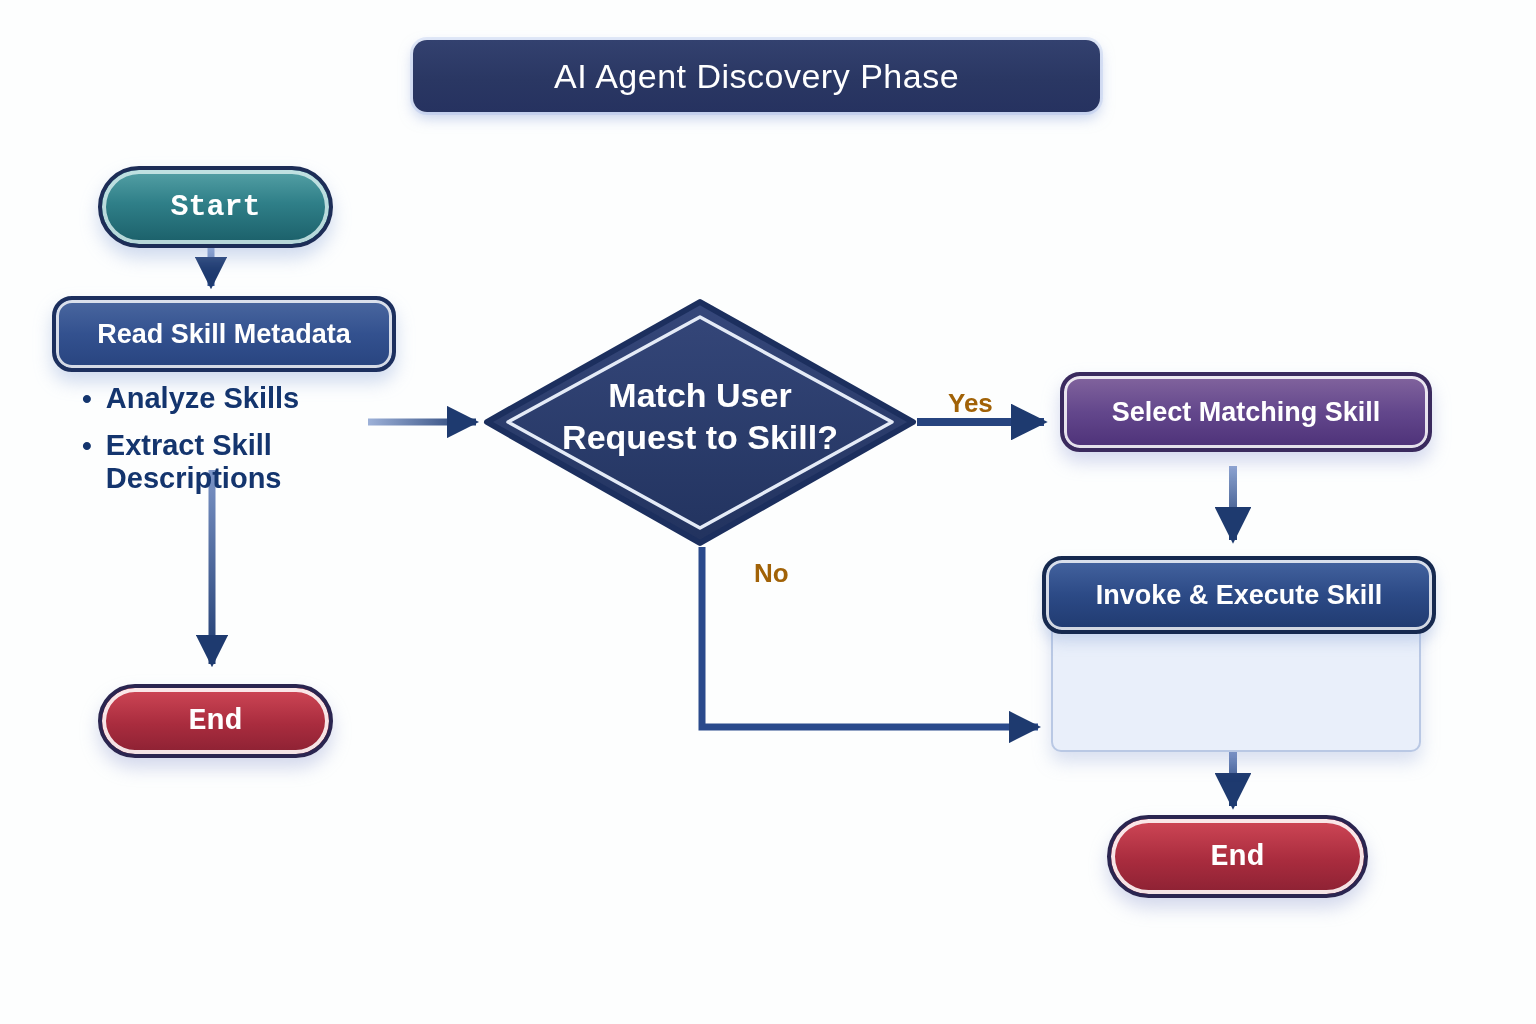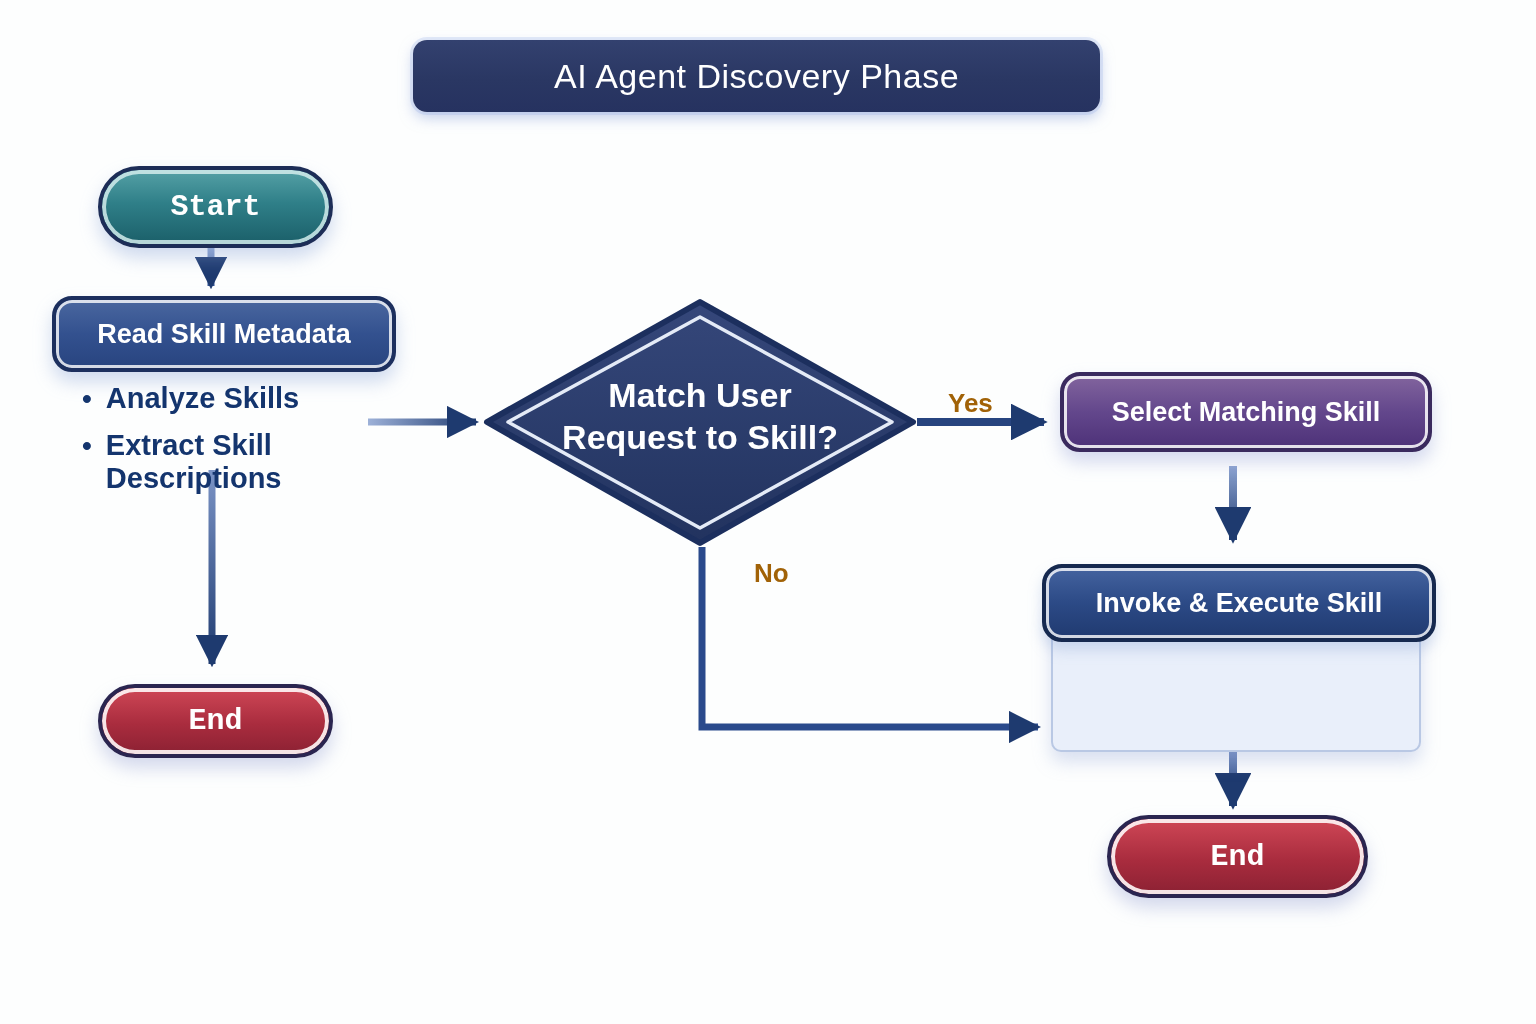--- a/index.html
+++ b/index.html
@@ -67,21 +67,20 @@
     border:4px solid #3a2a5e;
     box-shadow:inset 0 0 0 3px rgba(255,255,255,.85), 0 10px 18px rgba(150,160,215,.4);
     margin-left:8px;
   }
   .proc-invoke{
     left:1042px;top:556px;width:386px;height:70px;
     background:linear-gradient(180deg,#44639f 0%,#2c4a86 50%,#203a70 100%);
     border:4px solid #16294f;
     box-shadow:inset 0 0 0 3px rgba(255,255,255,.8), 0 8px 14px rgba(140,165,215,.35);
     z-index:4;
-    margin-top:8px;
   }
   .invoke-panel{
     left:1051px;top:600px;width:366px;height:148px;
     background:#e9effa;
     border:2px solid #b9c8e4;
     border-radius:10px;
     box-shadow:0 10px 18px rgba(150,165,215,.35);
     z-index:2;
   }
 

